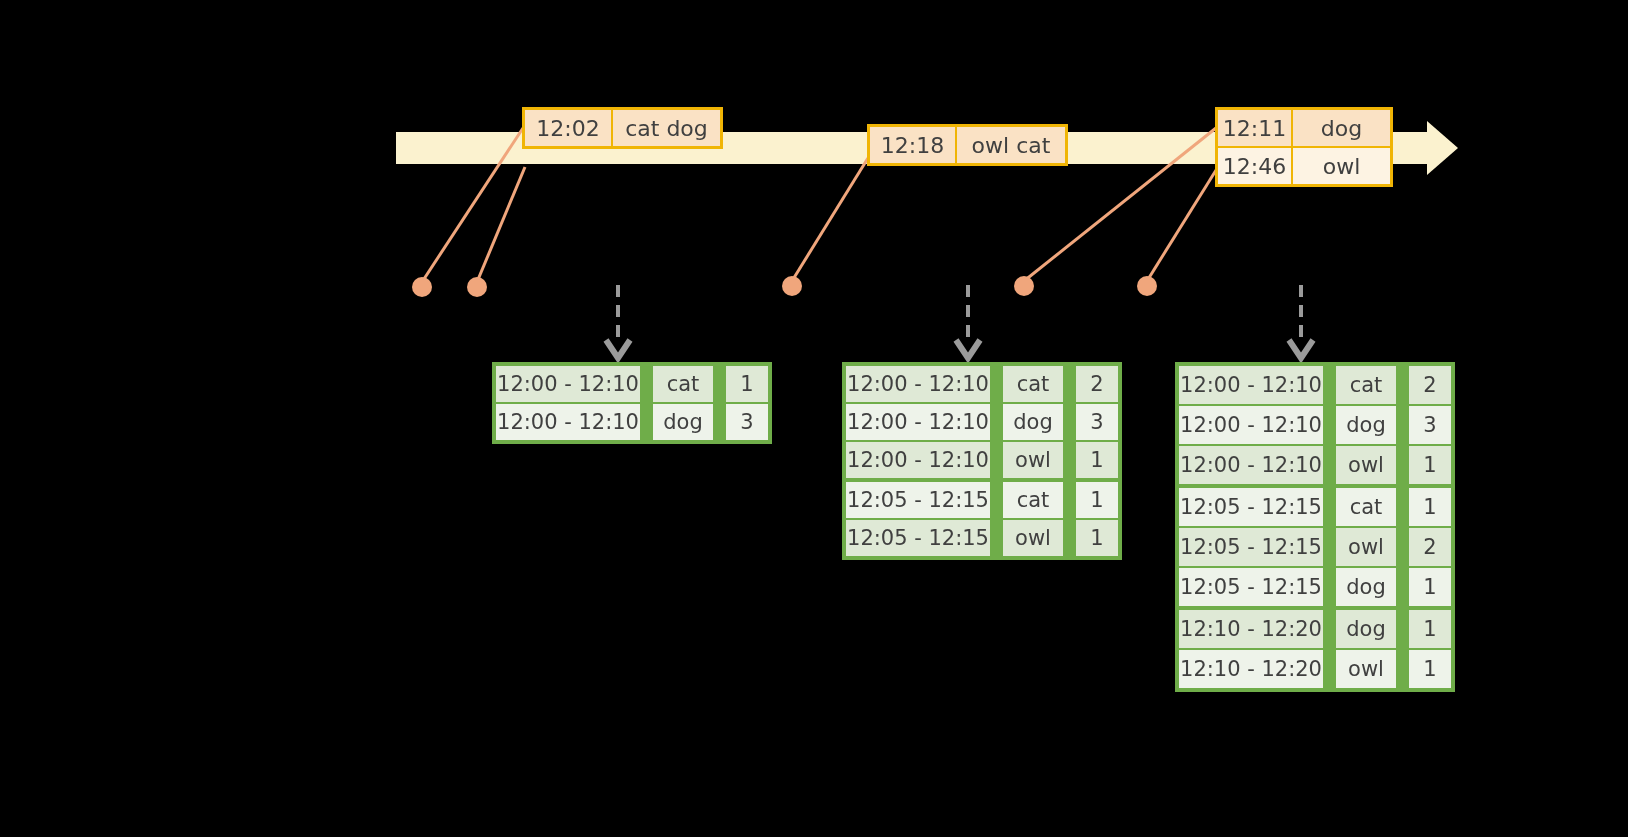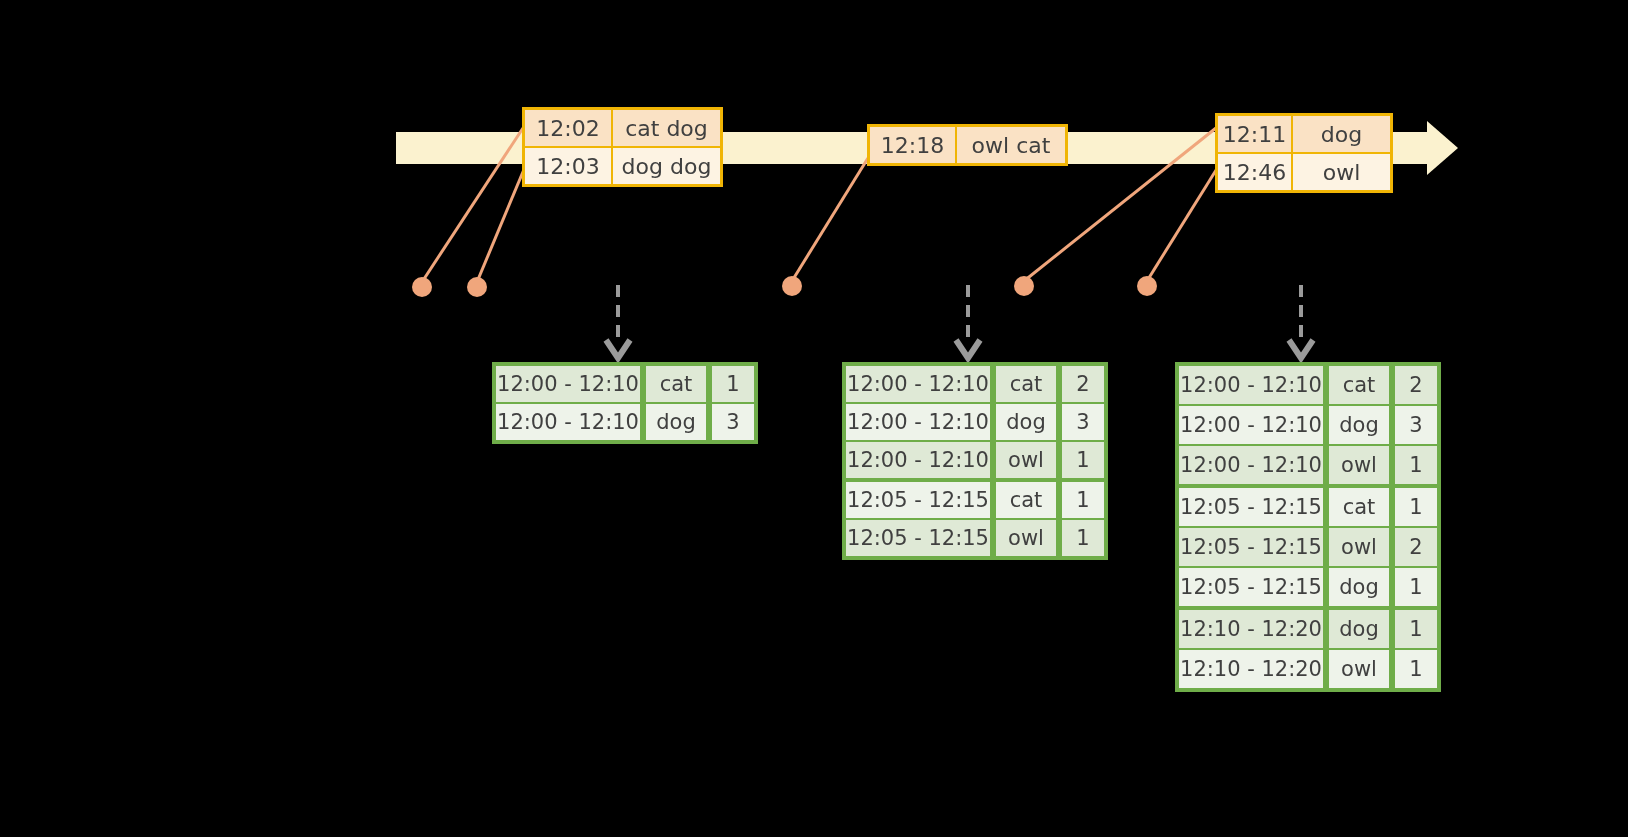--- a/index.html
+++ b/index.html
@@ -22,28 +22,28 @@
   }
   .erow{display:grid;gap:2px;grid-template-columns:var(--tcols);}
   .ecell{
     display:flex;align-items:center;justify-content:center;
     height:36px;font-size:22px;color:var(--text);
     background:var(--event-row-even-fill);white-space:nowrap;
   }
   .erow:nth-child(odd) .ecell{background:var(--event-row-odd-fill);}
   .etable-a{left:522px;top:63px;--tcols:86px 107px;}
   .etable-b{left:867px;top:80px;--tcols:85px 108px;}
-  .etable-c{left:1215px;top:69px;--tcols:73px 97px;}
+  .etable-c{left:1215px;top:63px;--tcols:73px 97px;}
 
   
   .rtable{
     position:absolute;display:flex;flex-direction:column;gap:2px;
     background:var(--result-table-border);padding:4px;box-sizing:border-box;
   }
-  .rrow{display:grid;gap:6px;grid-template-columns:144px 60px 42px;}
+  .rrow{display:grid;gap:13px;grid-template-columns:144px 60px 42px;}
   .rrow.group-start{margin-top:2px;}
   .rcell{
     display:flex;align-items:center;justify-content:center;
     height:var(--rh,36px);font-size:21px;color:var(--text);
     background:var(--result-row-even-fill);white-space:nowrap;
   }
   .rrow:nth-child(odd) .rcell{background:var(--result-row-odd-fill);}
   .rtable-1{left:492px;top:318px;--rh:36px;}
   .rtable-2{left:842px;top:318px;--rh:36px;}
   .rtable-3{left:1175px;top:318px;--rh:38px;}
@@ -76,24 +76,20 @@
     <path class="trigger-head" d="M956,296 L968,314 L980,296"></path>
     <line class="trigger-line" x1="1301" y1="241" x2="1301" y2="300"></line>
     <path class="trigger-head" d="M1289,296 L1301,314 L1313,296"></path>
   </svg>
 
   <div class="etable etable-a">
 
   <div class="erow">
       <div class="ecell">12:02</div>
       <div class="ecell">cat dog</div>
-    </div>
-      <div class="erow">
-      <div class="ecell">12:03</div>
-      <div class="ecell">dog dog</div>
     </div>
     </div>
 
   <div class="etable etable-b">
 
   <div class="erow">
       <div class="ecell">12:18</div>
       <div class="ecell">owl cat</div>
     </div>
     </div>

